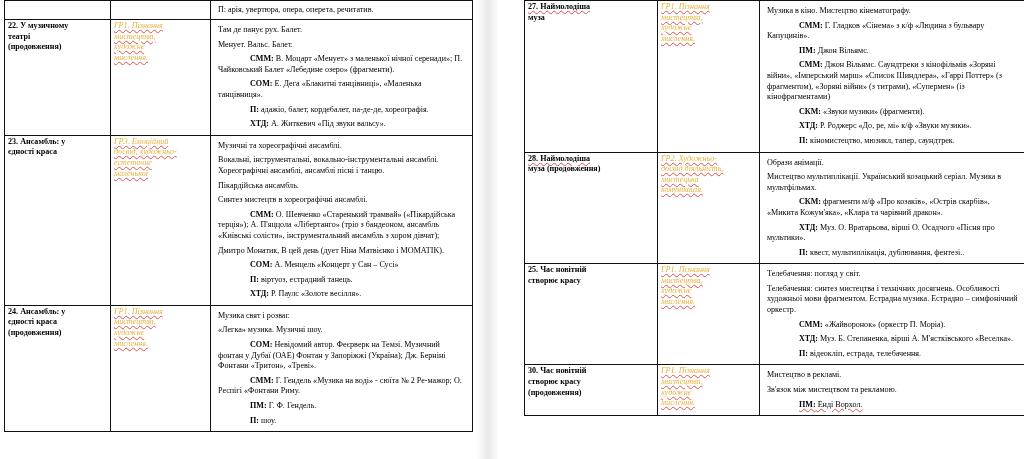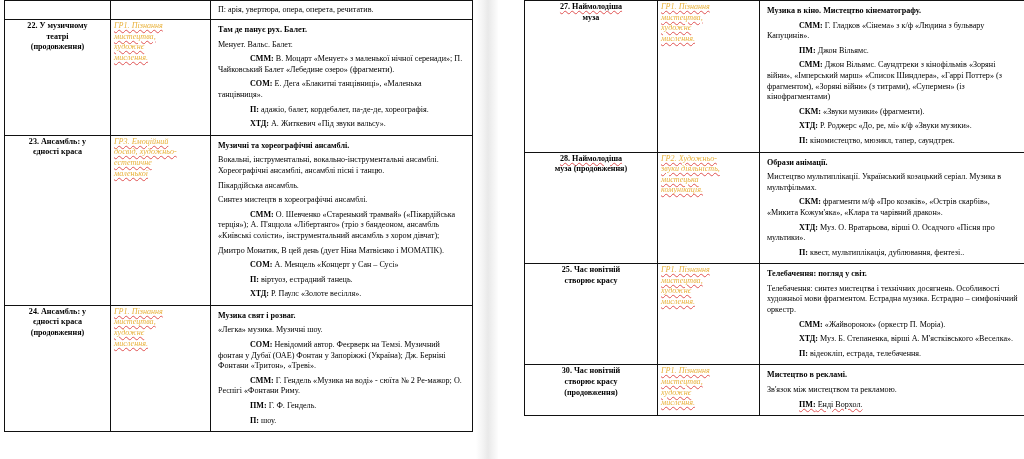--- a/index.html
+++ b/index.html
@@ -57,31 +57,31 @@
 
   
   .sheet-right table.doc { width: 503px; margin-left: 26px; }
   .sheet-right col.c1 { width: 133px; }
   .sheet-right col.c2 { width: 102px; }
   .sheet-right col.c3 { width: 268px; }
 
   .topic {
     font-weight: bold;
   }
-  .topic .sp { display: block; text-align: center; }
+  .topic .sp { display: block; }
   .comp {
     color: #e9b23c;
     font-style: italic;
   }
   .comp .sp { display: block; }
   .content p {
     margin: 4px;
   }
   .content .hdr {
-    font-weight: bold;
+    font-weight: normal;
   }
   .lbl { font-weight: bold; padding-left: 32px; }
   .wavy {
     text-decoration: underline;
     text-decoration-style: wavy;
     text-decoration-color: #e05252;
     text-decoration-thickness: 0.6px;
     text-underline-offset: 1px;
   }
   .clip-top {
@@ -219,21 +219,21 @@
           </td>
         </tr>
 
         <tr>
           <td class="topic">
             <span class="sp wavy">28. Наймолодіша</span>
             <span class="sp">муза (продовження)</span>
           </td>
           <td class="comp">
             <span class="sp wavy">ГР2. Художньо-</span>
-            <span class="sp wavy">звуки діяльність,</span>
+            <span class="sp wavy">досвід діяльність,</span>
             <span class="sp wavy">мистецька</span>
             <span class="sp wavy">комунікація.</span>
           </td>
           <td class="content">
             <p class="hdr">Образи анімації.</p>
             <p>Мистецтво мультиплікації. Український козацький серіал. Музика в мультфільмах.</p>
             <p><span class="lbl">СКМ:</span> фрагменти м/ф «Про козаків», «Острів скарбів», «Микита Кожум'яка», «Клара та чарівний дракон».</p>
             <p><span class="lbl">ХТД:</span> Муз. О. Вратарьова, вірші О. Осадчого «Пісня про мультики».</p>
             <p class="justify"><span class="lbl">П:</span> квест, мультиплікація, дублювання, фентезі..</p>
           </td>

